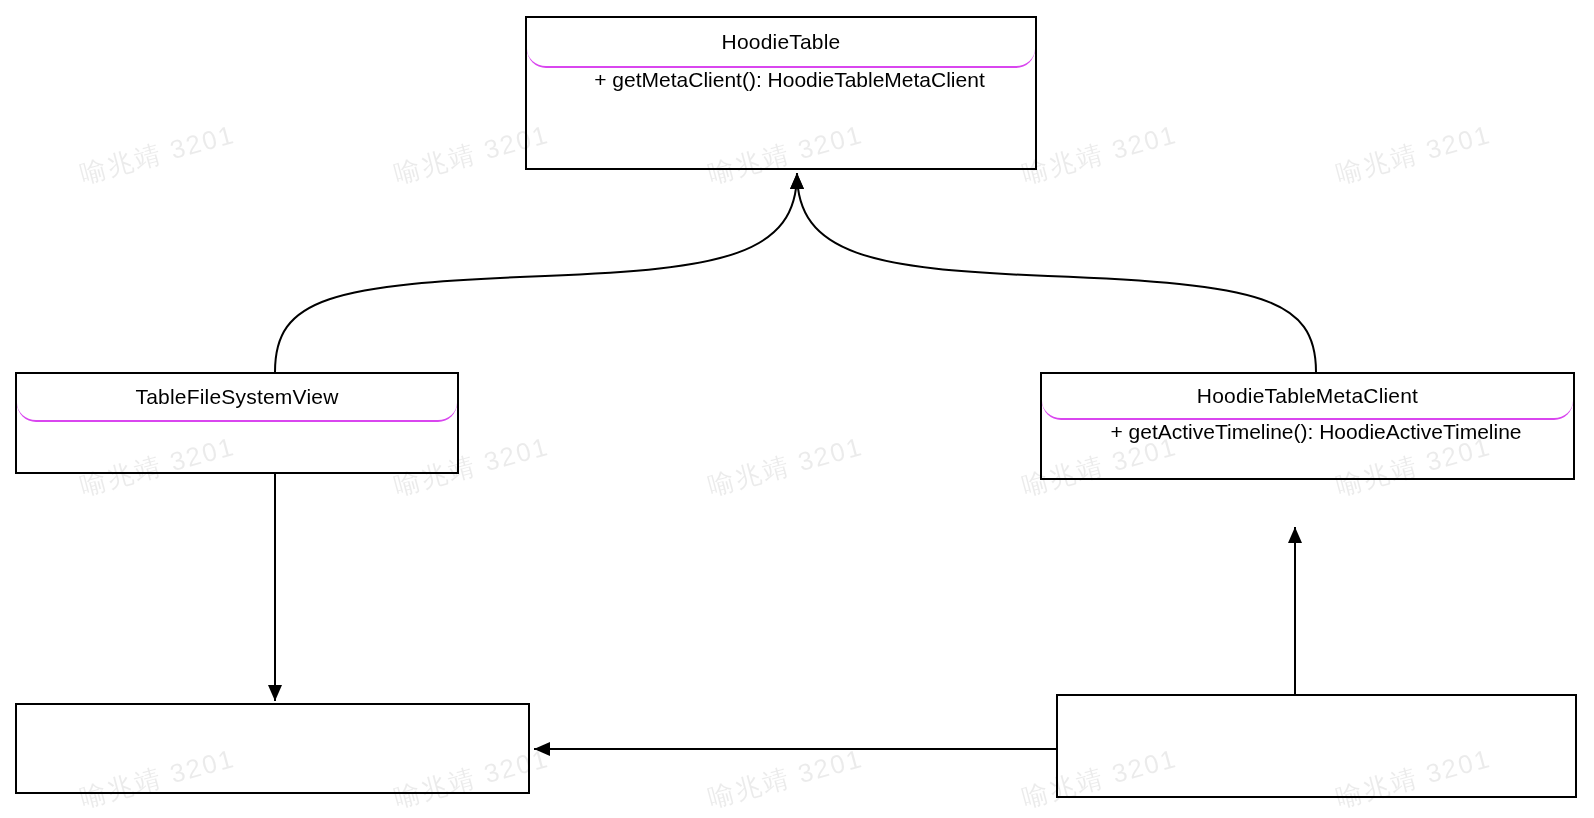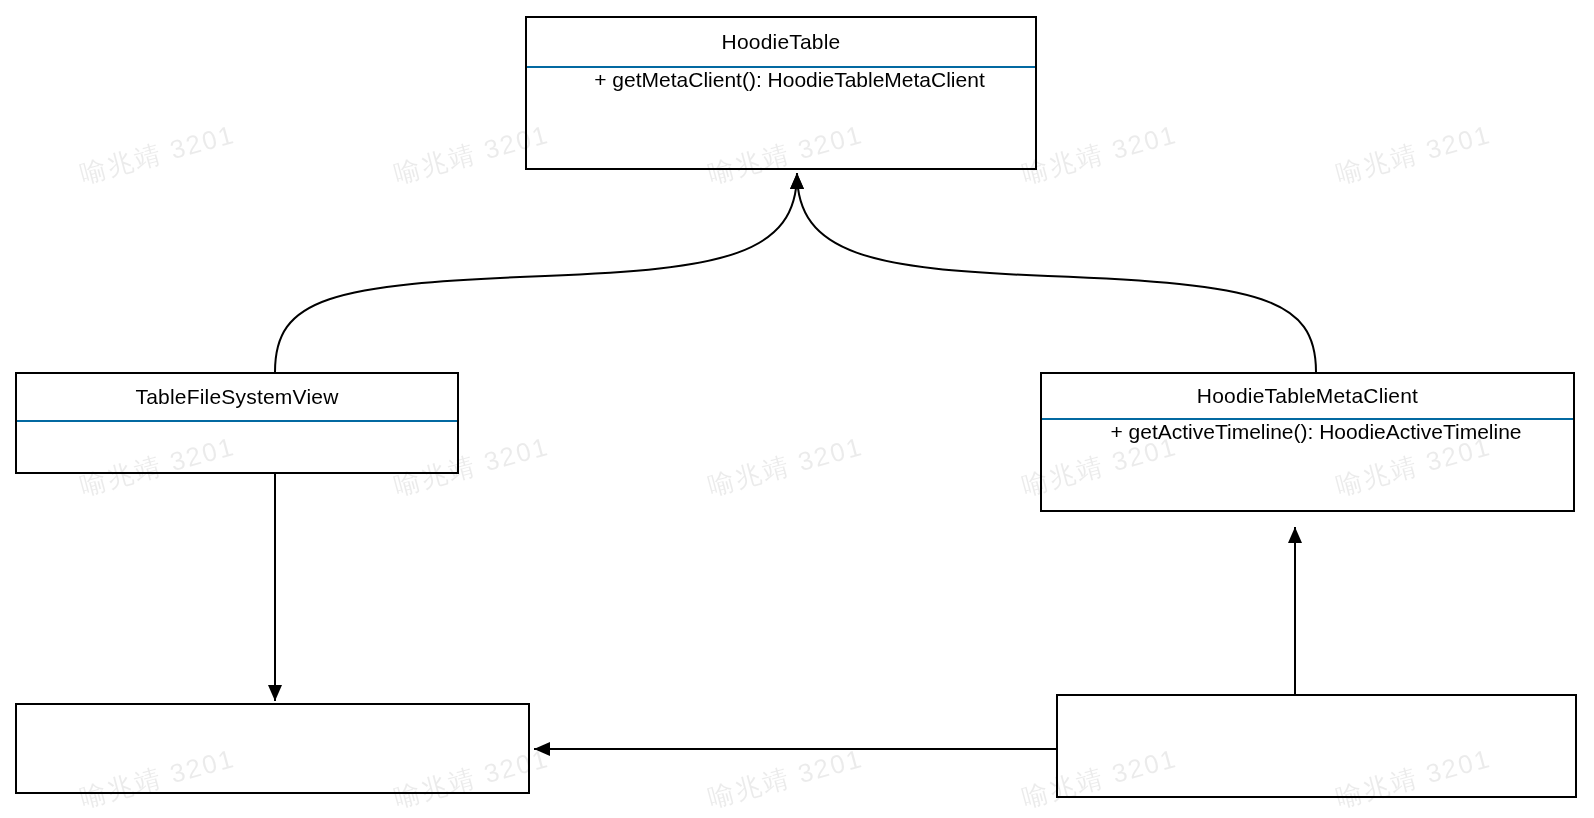--- a/index.html
+++ b/index.html
@@ -19,27 +19,28 @@
     position:absolute;
     box-sizing:border-box;
     border:2px solid #000000;
     background:#ffffff;
     display:flex;
     flex-direction:column;
     z-index:2;
   }
   .uml-title {
     box-sizing:border-box;
-    border-bottom:2px solid #0369a1;
+    border-bottom:2px solid #d946ef;
     display:flex;
     align-items:center;
     justify-content:center;
     font-size:21px;
     letter-spacing:0.2px;
     flex:0 0 auto;
+    border-radius:19px;
   }
   .uml-methods {
     flex:1 1 auto;
     display:flex;
     flex-direction:row;
     justify-content:space-evenly;
     padding-left:17px;
     font-size:21px;
   }
   .uml-method { white-space:nowrap; }
@@ -81,21 +82,21 @@
     <div class="uml-methods">
       <div class="uml-method">+ getMetaClient(): HoodieTableMetaClient</div>
     </div>
   </div>
 
   <div class="uml-class" style="left:15px; top:372px; width:444px; height:102px;">
     <div class="uml-title" style="height:48px;">TableFileSystemView</div>
     <div class="uml-empty"></div>
   </div>
 
-  <div class="uml-class" style="left:1040px; top:372px; width:535px; height:140px;justify-content:center;">
+  <div class="uml-class" style="left:1040px; top:372px; width:535px; height:108px;justify-content:center;">
     <div class="uml-title" style="height:46px;">HoodieTableMetaClient</div>
     <div class="uml-methods">
       <div class="uml-method">+ getActiveTimeline(): HoodieActiveTimeline</div>
     </div>
   </div>
 
   <div class="uml-class" style="left:15px; top:703px; width:515px; height:91px;">
     <div class="uml-empty"></div>
   </div>
 

